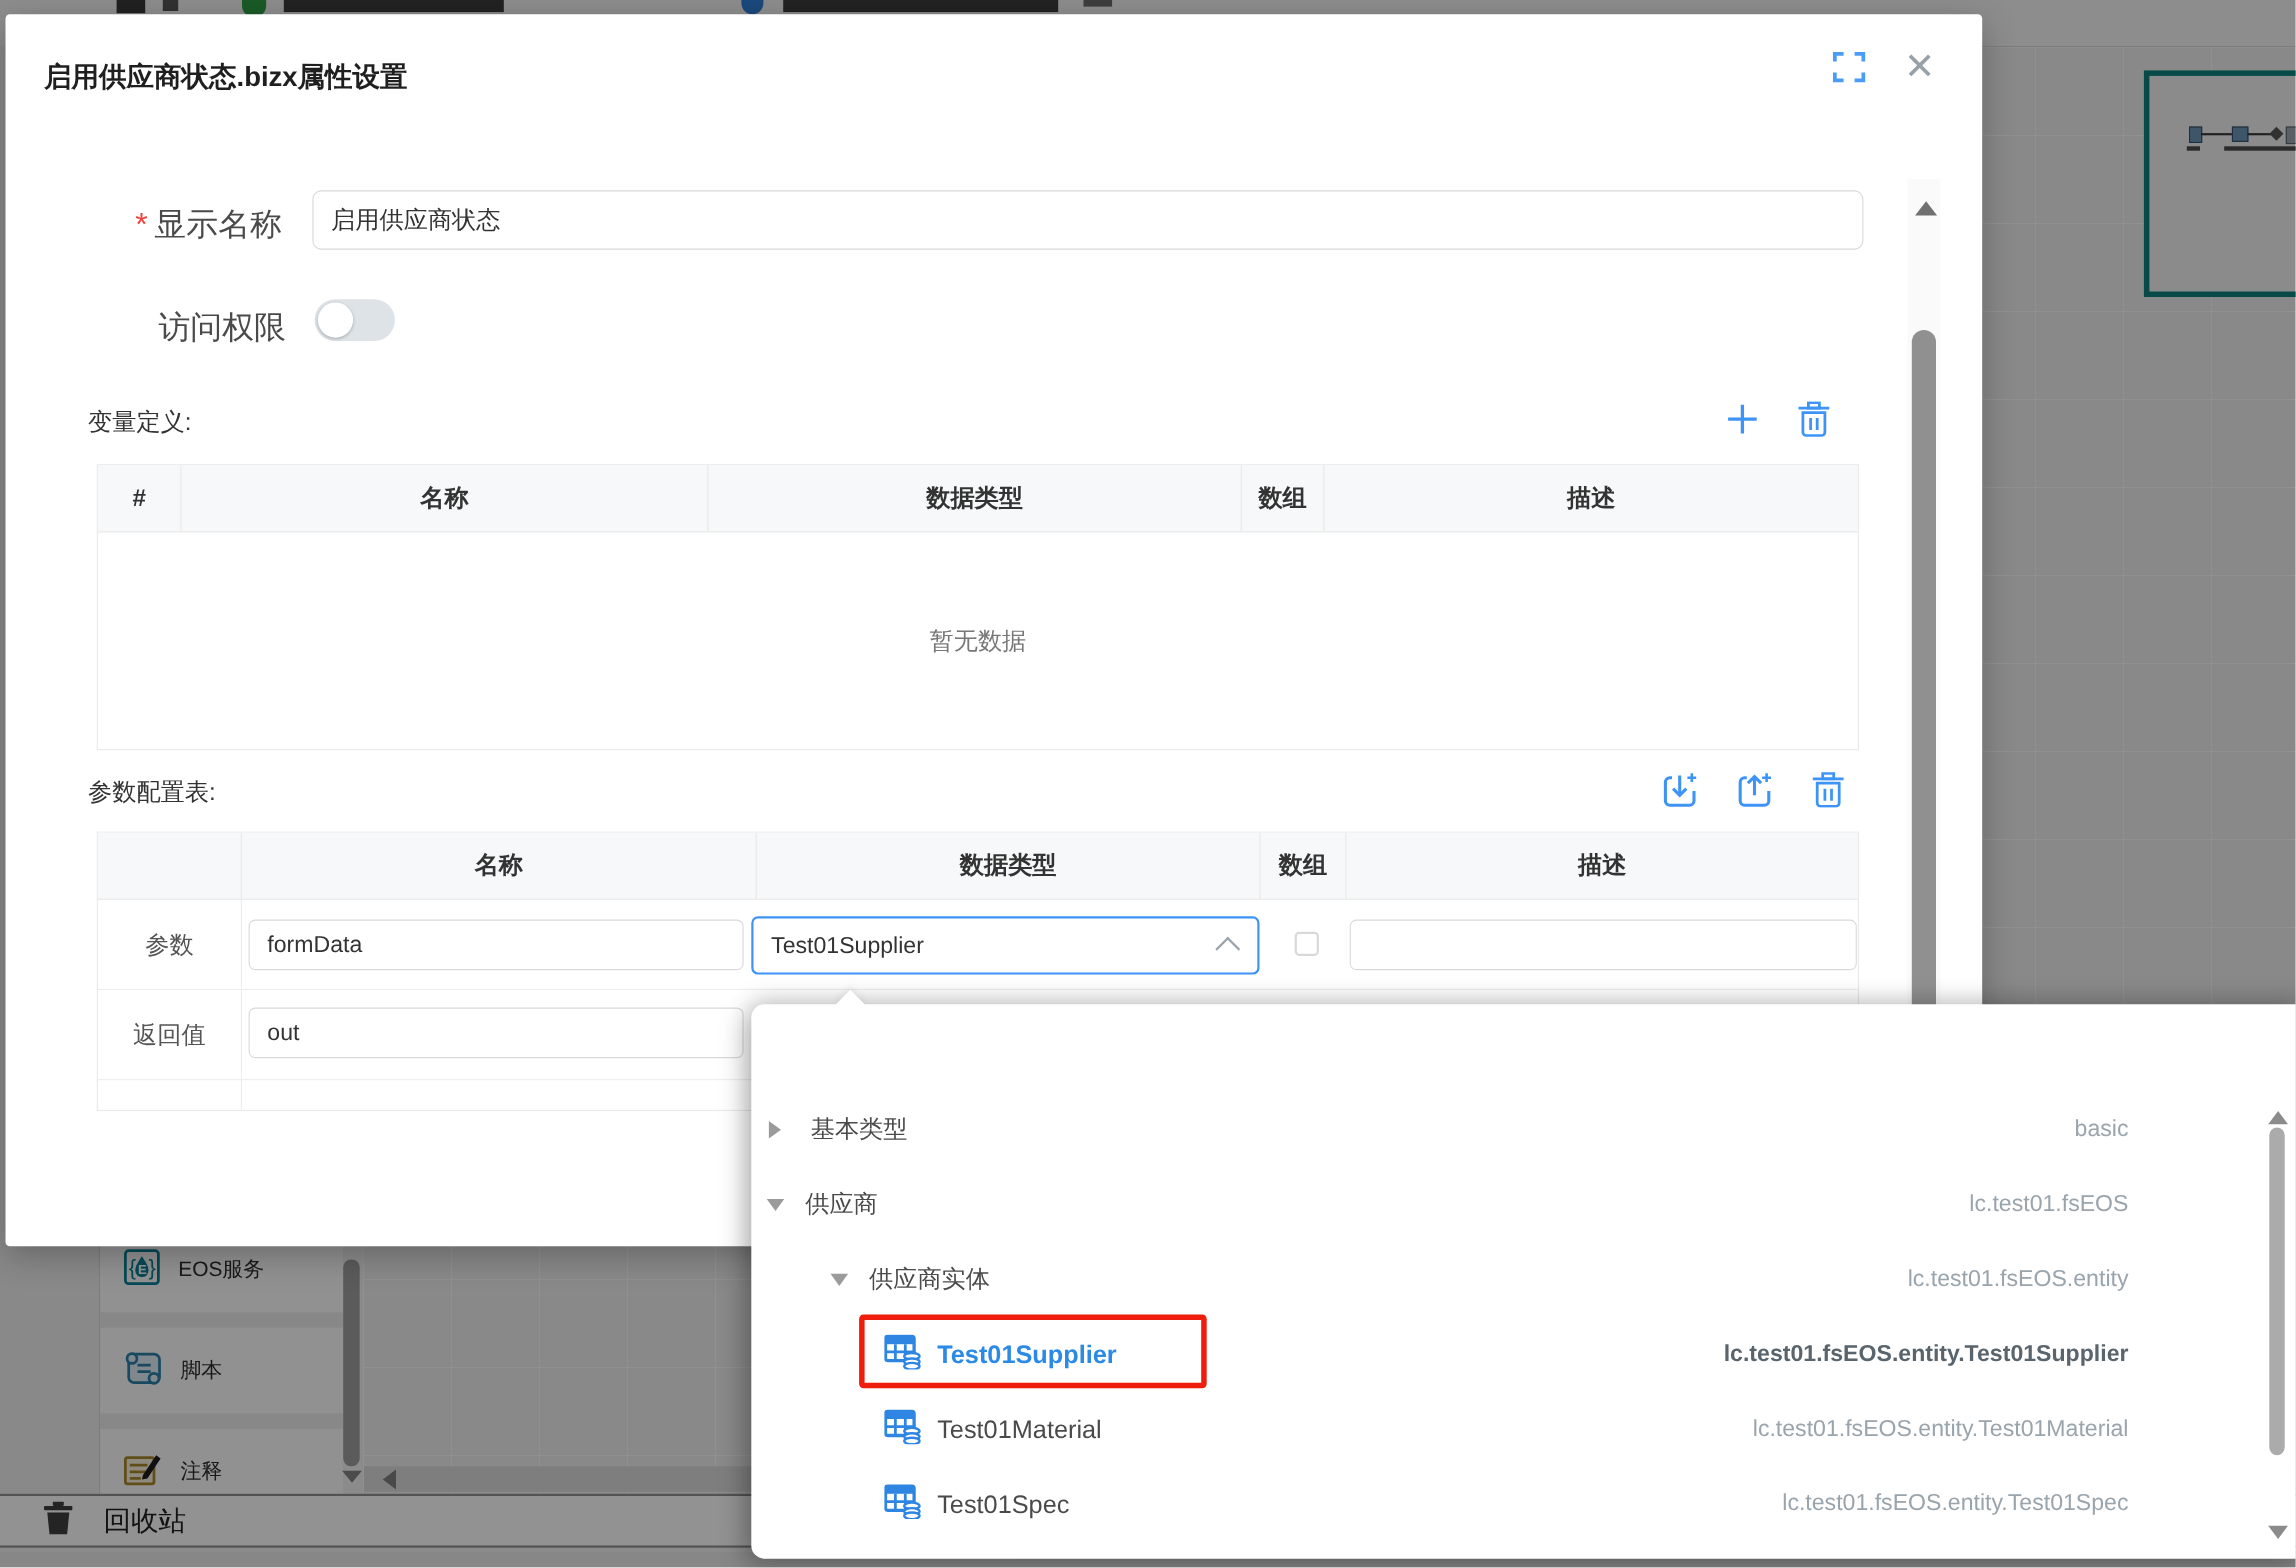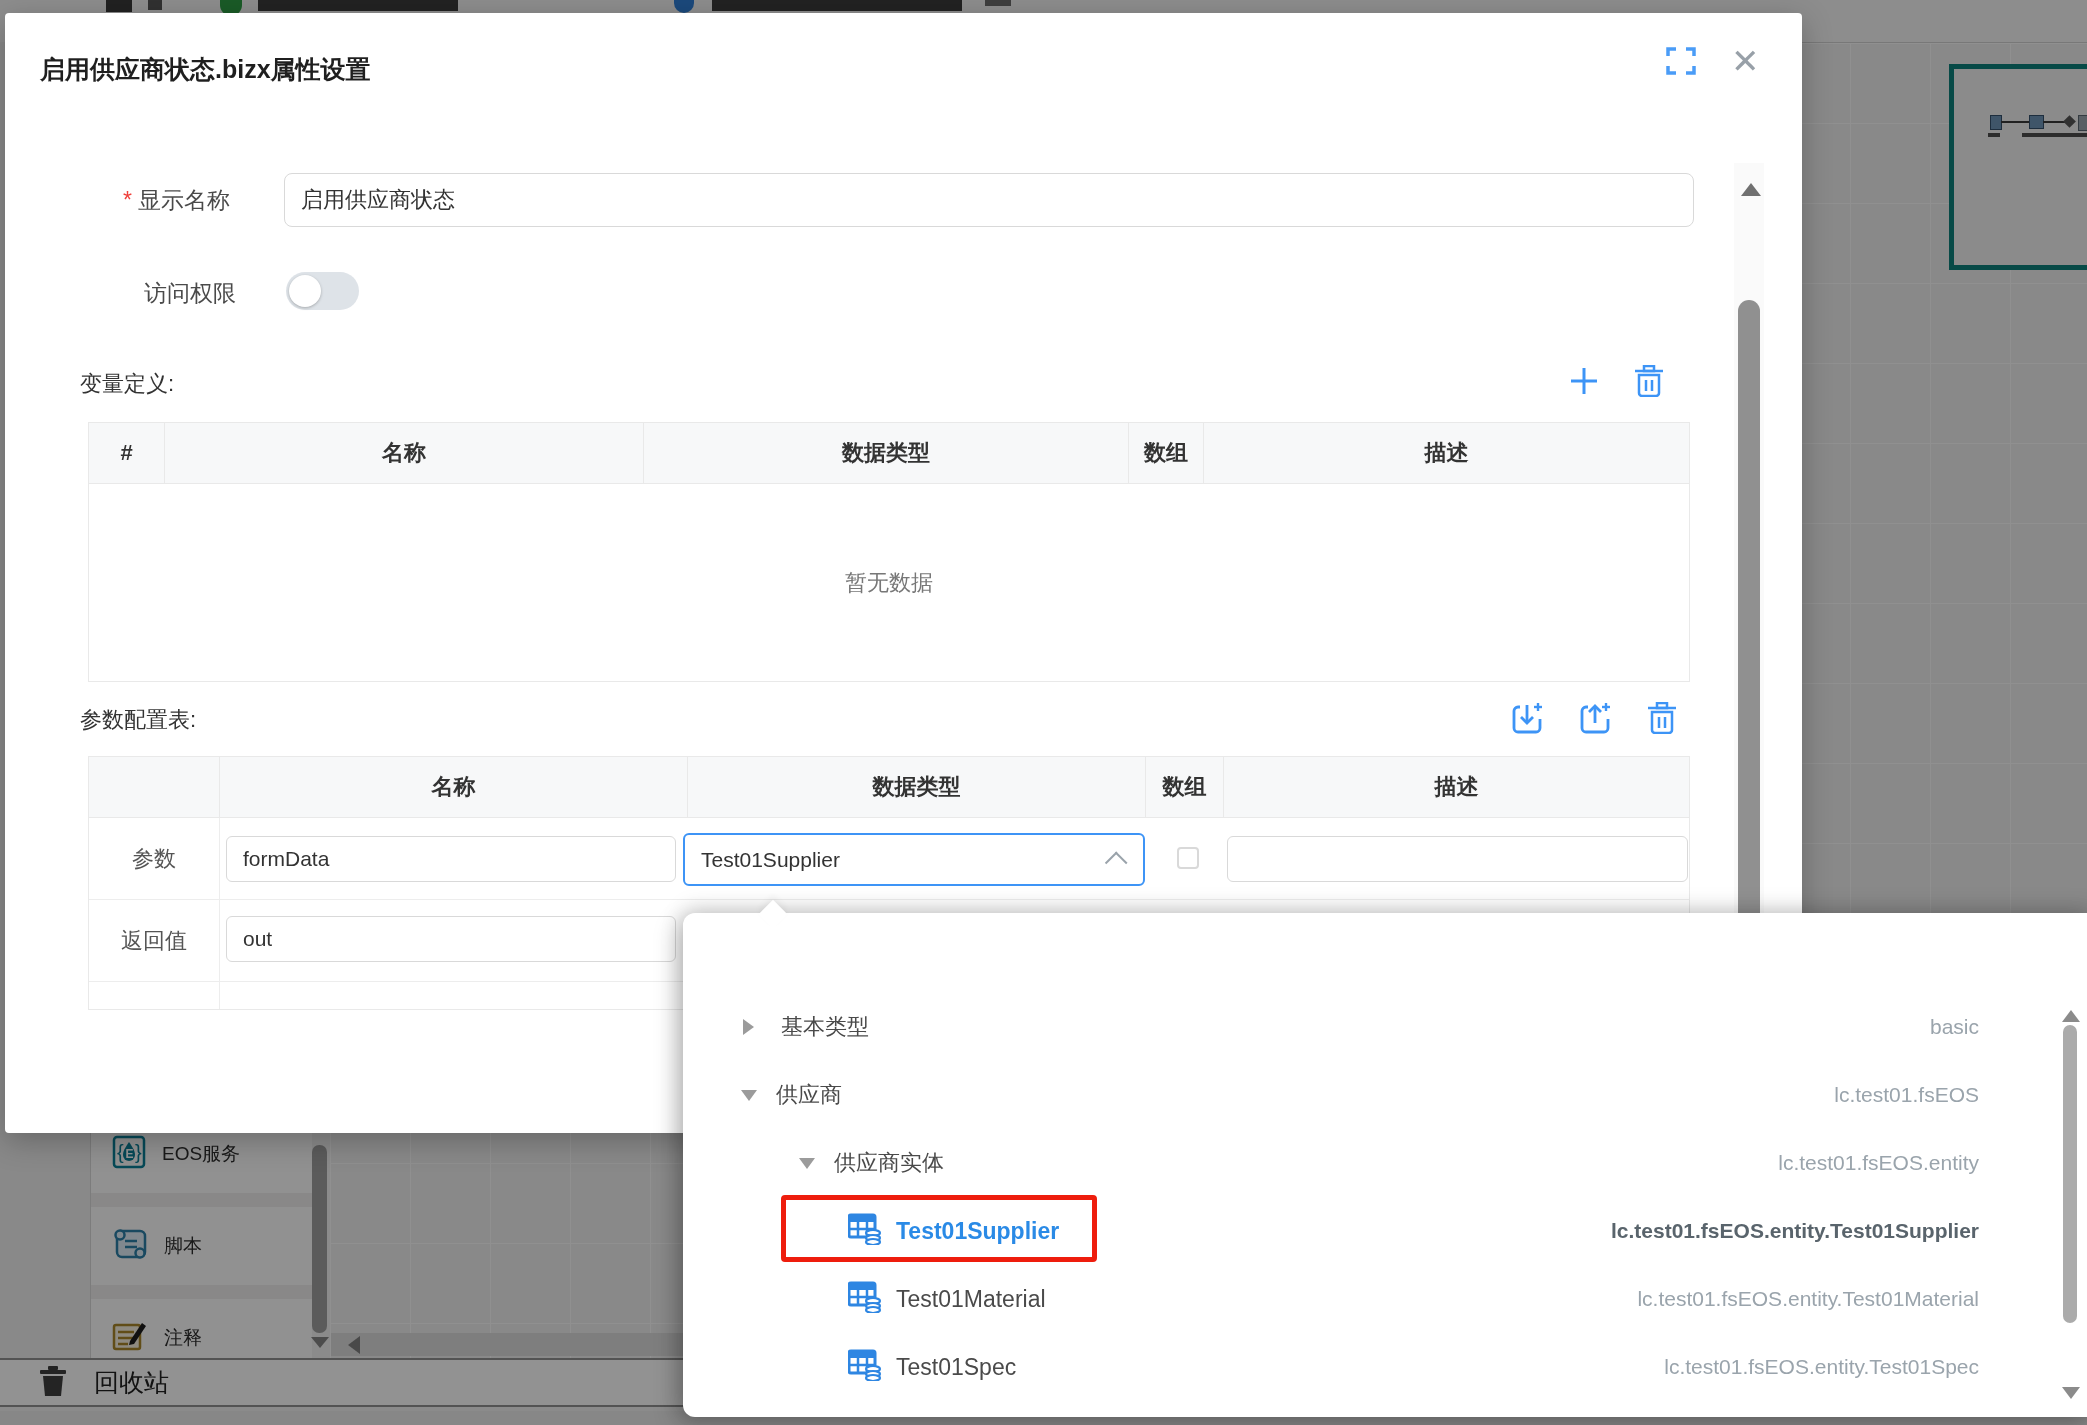--- a/index.html
+++ b/index.html
@@ -35,21 +35,21 @@
   .mm-node{position:absolute;top:46px;}
   .mm-label{position:absolute;top:64px;height:4px;background:#4c4c4c;}
   
   .overlay{position:absolute;inset:0;background:rgba(0,0,0,0.42);z-index:5;}
   
   .dialog{position:absolute;left:5px;top:13px;width:1797px;height:1120px;background:#fff;z-index:10;border-radius:4px;box-shadow:0 8px 30px rgba(0,0,0,.25);}
   .dlg-title{position:absolute;left:35px;top:40px;font-size:25px;font-weight:600;color:#1f1f1f;}
   .icon-btn{position:absolute;cursor:pointer;}
   .fullscreen-svg{width:30px;height:30px;}
   .close-x{font-size:34px;color:#98a0a8;line-height:30px;}
-  .field-label{position:absolute;font-size:23px;color:#4a4a4a;text-align:center;}
+  .field-label{position:absolute;font-size:29px;color:#4a4a4a;text-align:center;}
   .req-star{color:#f0413c;margin-right:6px;}
   .text-input{
     position:absolute;border:1px solid #d9d9d9;border-radius:8px;font-size:22px;color:#333;
     padding:0 16px;box-sizing:border-box;background:#fff;font-family:inherit;outline:none;
   }
   .toggle{position:absolute;left:281px;top:259px;width:73px;height:38px;background:#dee3e8;border-radius:19px;}
   .toggle .knob{position:absolute;left:3px;top:3px;width:32px;height:32px;border-radius:50%;background:#fff;box-shadow:0 1px 3px rgba(0,0,0,.25);}
   .section-label{position:absolute;font-size:22px;color:#333;}
   .blue-icons{position:absolute;display:flex;gap:34px;align-items:center;}
   
@@ -69,21 +69,21 @@
   .checkbox{position:absolute;width:22px;height:22px;border:2px solid #d9d9d9;border-radius:4px;background:#fff;box-sizing:border-box;}
   
   .dlg-scroll-track{position:absolute;left:1729px;top:150px;width:30px;height:963px;background:#fafafa;}
   .dlg-scroll-up{position:absolute;left:1736px;top:160px;width:0;height:0;border:10px solid transparent;border-bottom:13px solid #707070;}
   .dlg-scroll-thumb{position:absolute;left:1733px;top:287px;width:22px;height:820px;background:#909090;border-radius:11px;}
   
   .dropdown{position:absolute;left:683px;top:913px;width:1410px;height:504px;background:#fff;z-index:20;border-radius:12px 0 0 12px;box-shadow:0 -4px 22px rgba(0,0,0,.18), -6px 8px 24px rgba(0,0,0,.22);}
   .dd-notch{position:absolute;left:80px;top:-9px;width:20px;height:20px;background:#fff;transform:rotate(45deg);box-shadow:-3px -3px 6px rgba(0,0,0,.05);}
   .dd-search{left:13px;top:13px;width:1376px;height:53px;font-size:21px;}
   .dd-search::placeholder{color:#b8bfc6;}
-  .tree-row{position:absolute;left:0;width:1340px;height:68px;display:flex;align-items:center;margin-left:44px;}
+  .tree-row{position:absolute;left:0;width:1340px;height:68px;display:flex;align-items:center;}
   .tree-left{display:flex;align-items:center;gap:14px;}
   .tree-label{font-size:22px;color:#4a4a4a;}
   .tree-path{position:absolute;right:88px;font-size:21px;color:#9aa4ac;}
   .tree-path.bold{font-weight:700;color:#59646c;}
   .caret-right{width:0;height:0;border:8px solid transparent;border-left:11px solid #9b9b9b;margin-right:5px;}
   .caret-down{width:0;height:0;border:8px solid transparent;border-top:11px solid #9b9b9b;margin-top:8px;margin-right:5px;}
   .entity-label{font-size:23px;color:#2a8ae6;font-weight:700;}
   .entity-label.plain{color:#4a4a4a;font-weight:400;}
   .red-box{position:absolute;left:98px;top:282px;width:316px;height:67px;border:5px solid #ee1d0d;border-radius:4px;box-sizing:border-box;z-index:2;}
   .dd-scroll-up{position:absolute;left:1379px;top:88px;width:0;height:0;border:9px solid transparent;border-bottom:12px solid #8b8b8b;}

